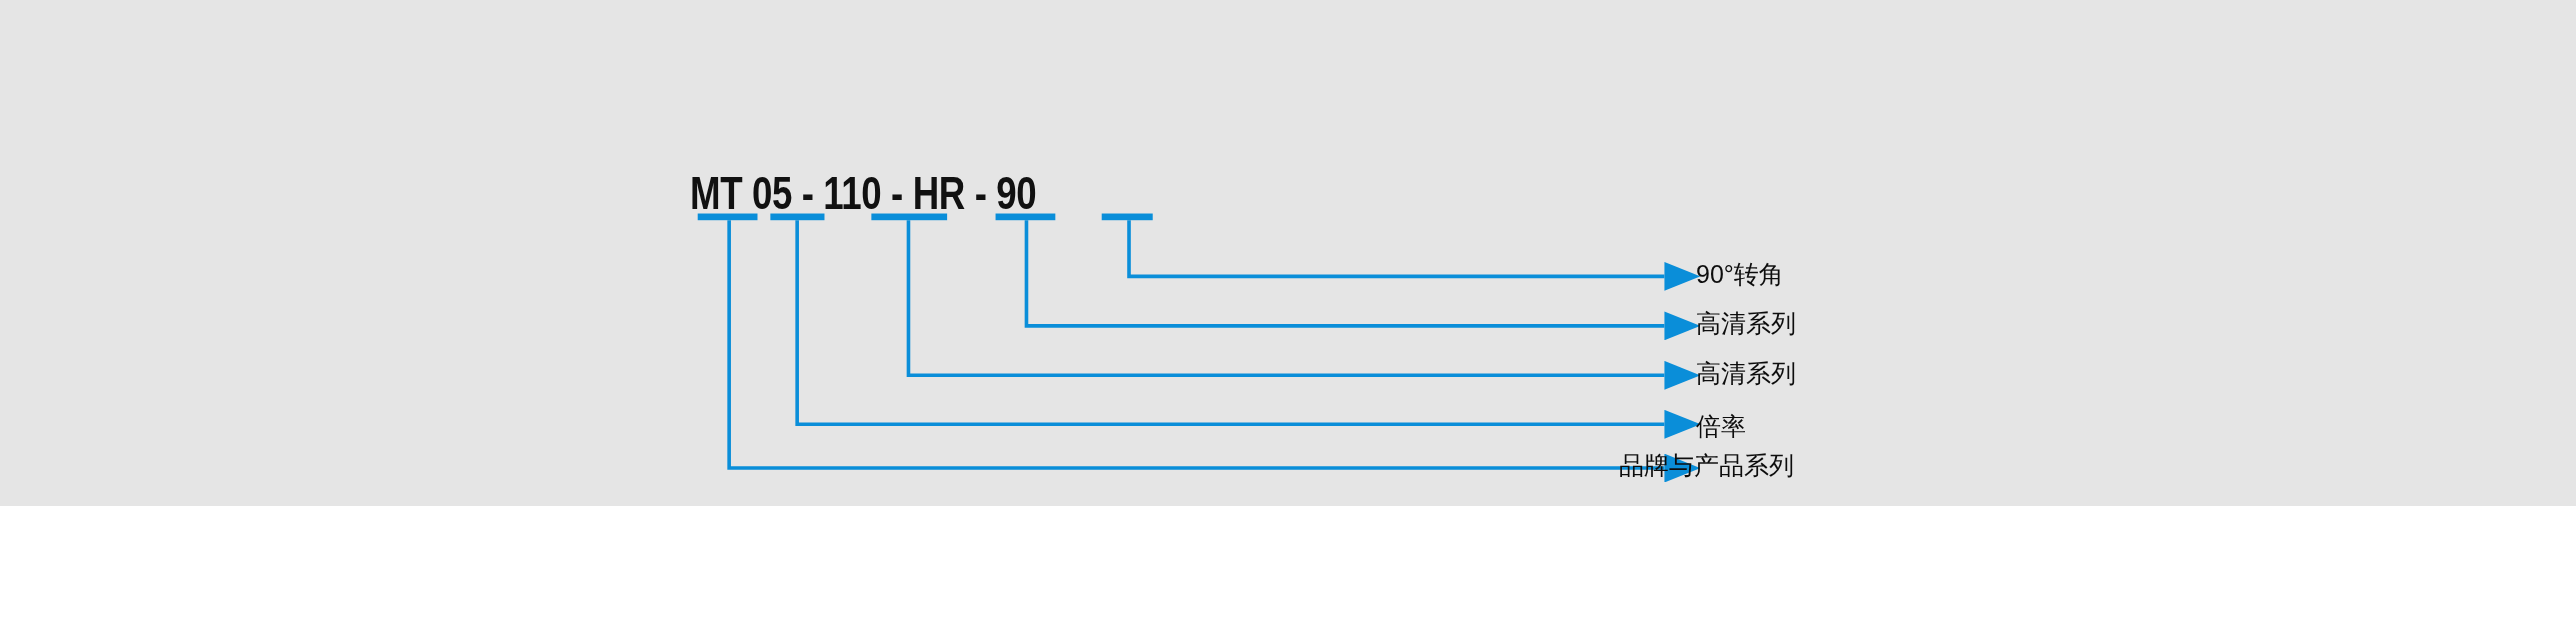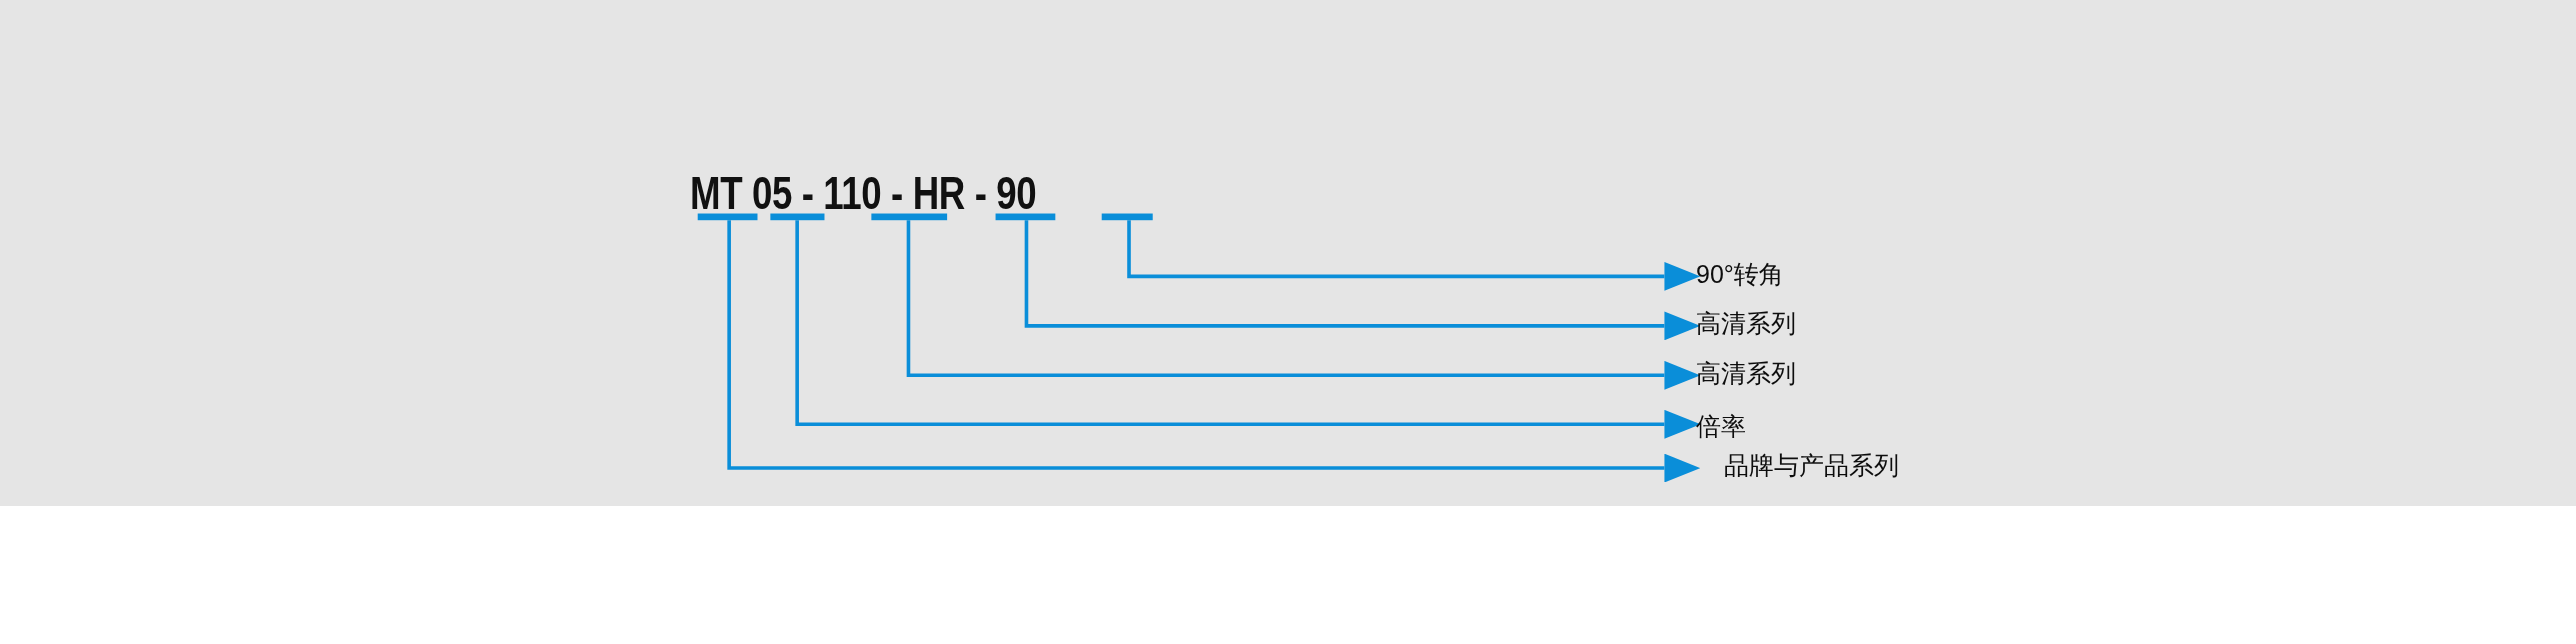--- a/index.html
+++ b/index.html
@@ -78,21 +78,21 @@
     <g id="underline-bars">
         <rect x="1354" y="414" width="116" height="13" fill="#0a8ed9"></rect>
         <rect x="1495" y="414" width="105" height="13" fill="#0a8ed9"></rect>
         <rect x="1691" y="414" width="147" height="13" fill="#0a8ed9"></rect>
         <rect x="1932" y="414" width="116" height="13" fill="#0a8ed9"></rect>
         <rect x="2138" y="414" width="99" height="13" fill="#0a8ed9"></rect>
       </g>
   </svg>
 
   <div id="labels">
-      <div class="leader-label" style="left: 1724px; top: 453px;">品牌与产品系列</div>
+      <div class="leader-label" style="left: 1619px; top: 453px;">品牌与产品系列</div>
       <div class="leader-label" style="left: 1696px; top: 414px;">倍率</div>
       <div class="leader-label" style="left: 1696px; top: 361px;">高清系列</div>
       <div class="leader-label" style="left: 1696px; top: 311px;">高清系列</div>
       <div class="leader-label" style="left: 1696px; top: 262px;">90°转角</div>
     </div>
 
 </div>
 
 
 </body></html>

